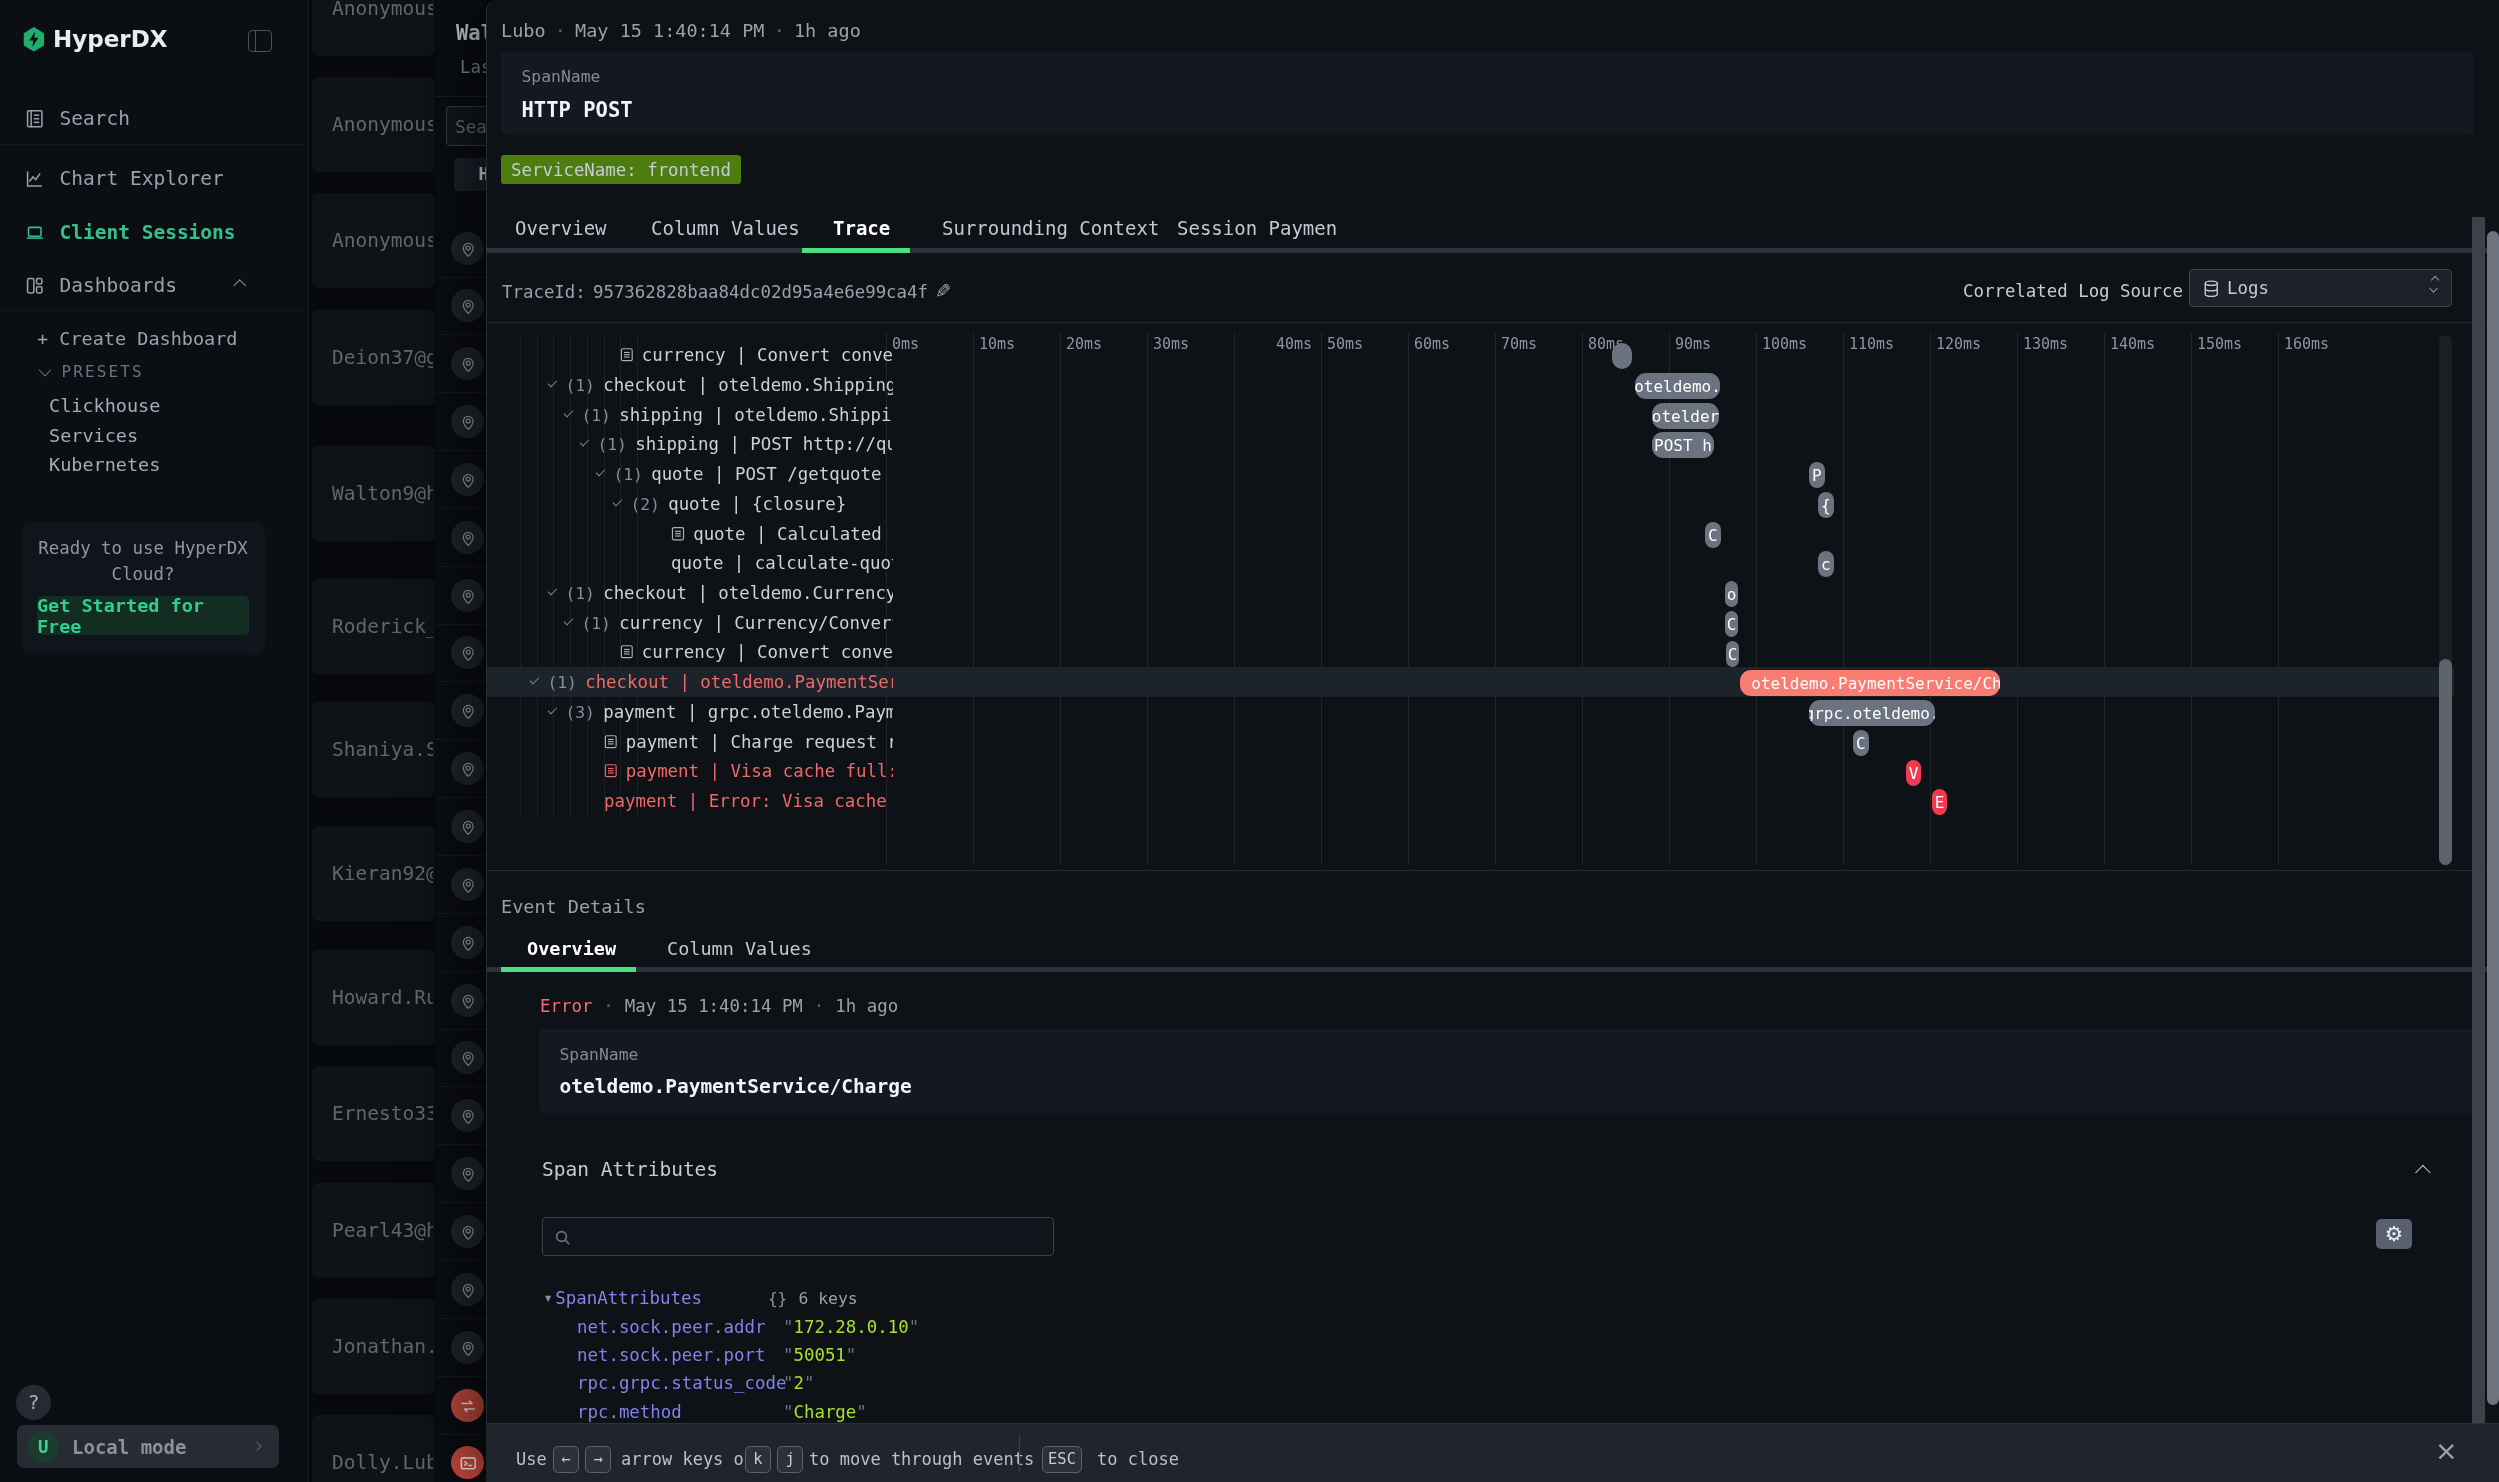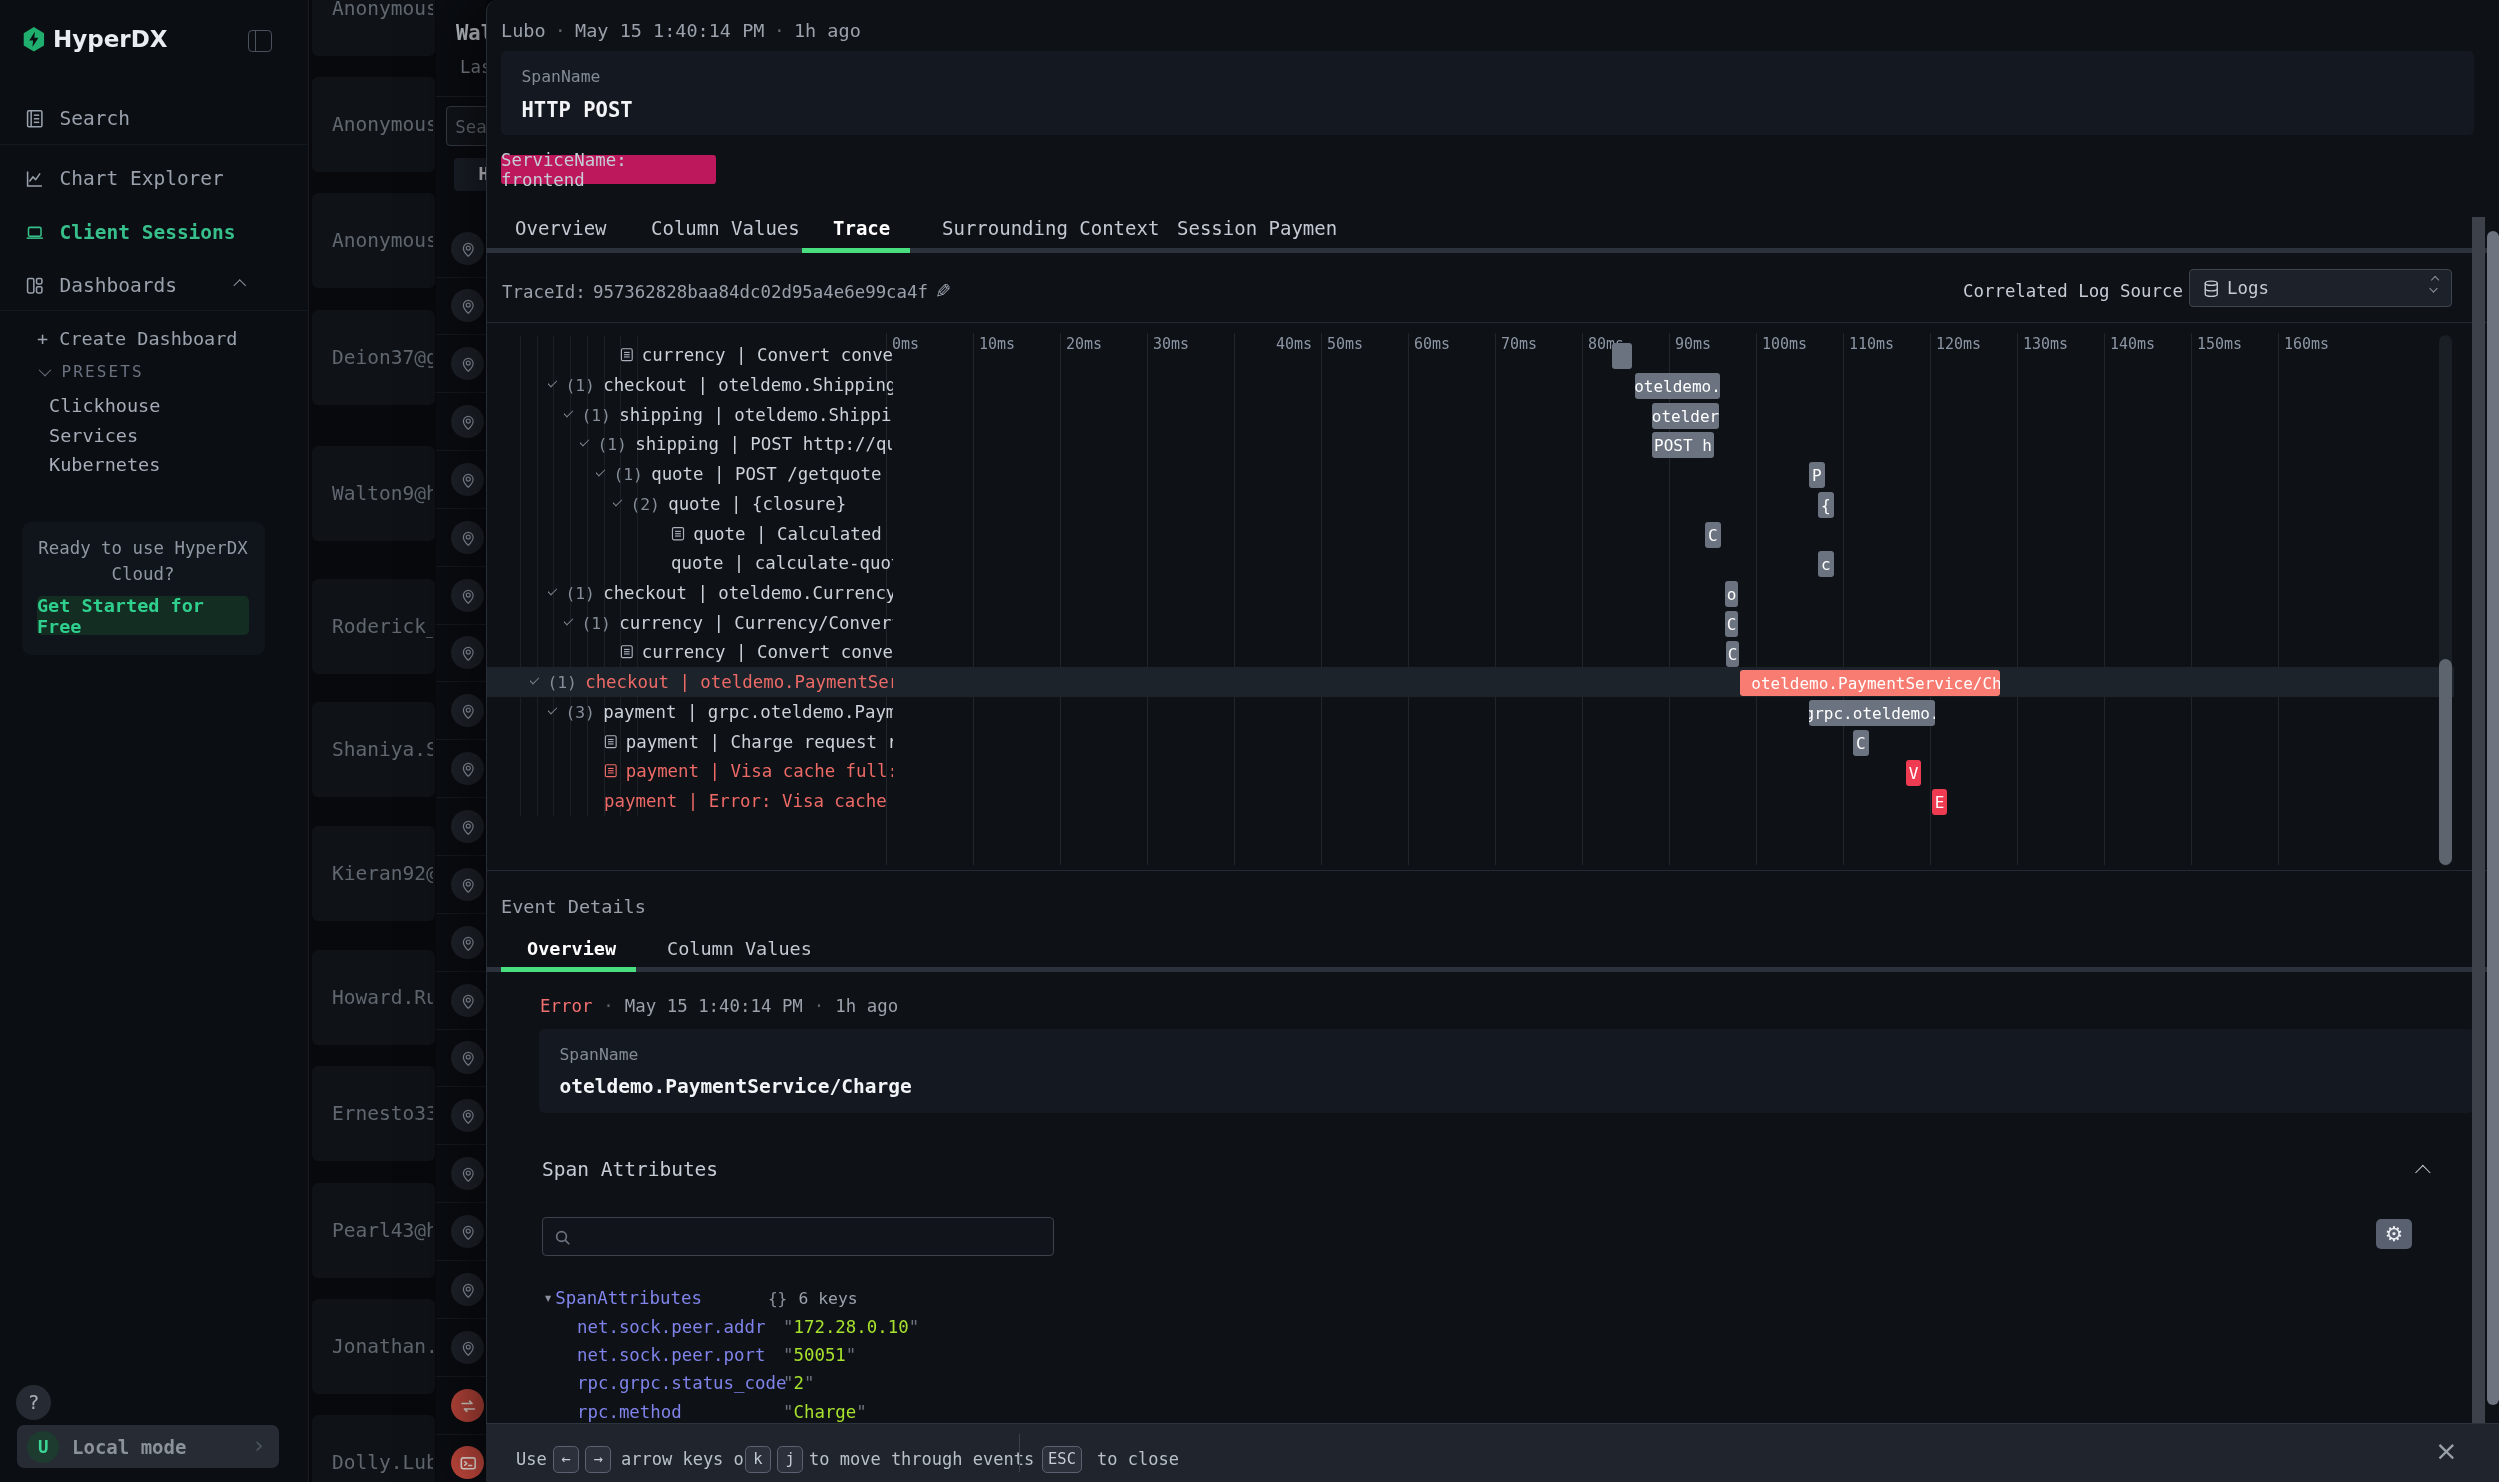--- a/index.html
+++ b/index.html
@@ -56,21 +56,21 @@
   .mini-btn{position:absolute;left:454px;top:158px;width:38px;height:33px;background:#1c212a;border-radius:4.1px;}
   .mini-btn span{position:absolute;left:24.6px;top:6.2px;font-size:17.4px;font-weight:bold;color:#e8ebef;}
   
   #drawer{position:absolute;left:486px;top:0;width:2014px;height:1482px;background:#0e1116;
     border-left:1px solid #272d36;border-top-left-radius:11.3px;box-shadow:-20.5px 0 62px rgba(0,0,0,.55);}
   .meta-row{position:absolute;left:501px;top:19.5px;display:flex;align-items:center;gap:9.2px;font-size:18.5px;color:#9aa1ab;}
   .meta-dot{color:#5c636d;}
   .card{position:absolute;background:#141820;border-radius:5.1px;}
   .card-label{position:absolute;left:20.5px;font-size:16.4px;color:#828a95;}
   .card-value{position:absolute;left:20.5px;font-weight:bold;color:#f2f4f7;}
-  #svc-chip{position:absolute;left:501px;top:155px;width:215px;height:29px;background:#be185d;border-radius:3.1px;
+  #svc-chip{position:absolute;left:501px;top:155px;width:240px;height:29px;background:#4d7c0f;border-radius:3.1px;
     display:flex;align-items:center;justify-content:center;font-size:17.4px;color:#c6ccd5;}
   .tab{position:absolute;top:217px;font-size:19px;color:#c3c9d2;}
   .tab.active{color:#ffffff;font-weight:bold;}
   #tabbar{position:absolute;left:486px;top:248px;width:2014px;height:4.6px;background:#2c323c;}
   #tabbar-green{position:absolute;left:802px;top:248px;width:108px;height:4.6px;background:#49de80;}
   .tid-row{position:absolute;left:502px;top:280px;display:flex;align-items:center;gap:7.2px;font-size:17.4px;color:#9aa1ab;}
   .pencil{font-family:"DejaVu Sans","Liberation Sans",sans-serif;font-size:19.5px;color:#9aa1ab;transform:scaleX(-1);display:inline-block;}
   #corr-label{position:absolute;left:1963px;top:281px;font-size:17.4px;color:#c6ccd5;}
   #log-select{position:absolute;left:2189px;top:269px;width:263px;height:38px;background:#1d222a;
     border:1px solid #3e454f;border-radius:4.1px;box-sizing:border-box;}
@@ -83,21 +83,21 @@
   .gridline{position:absolute;top:333px;width:1px;height:532px;background:#21262d;}
   .ticklabel{position:absolute;top:335px;font-size:15px;color:#8b95a3;}
   .guide{position:absolute;top:336px;width:1px;height:480px;background:#1b2027;}
   .band{position:absolute;left:487px;width:1967px;height:30px;background:#1d232b;}
   .tree-row{position:absolute;display:flex;align-items:center;gap:8.2px;height:30px;font-size:17.4px;color:#ccd2da;
     white-space:nowrap;overflow:hidden;}
   .tree-row.red{color:#ed6a66;}
   .tree-row .chev{color:#7c8490;flex:0 0 auto;margin-top:-4.1px;}
   .tree-row .count{font-size:16.4px;color:#858d99;flex:0 0 auto;}
   .tree-row .lbl{overflow:hidden;text-overflow:clip;}
-  .bar{position:absolute;height:26px;border-radius:3px;font-size:16px;color:#fff;overflow:hidden;
+  .bar{position:absolute;height:26px;border-radius:11px;font-size:16px;color:#fff;overflow:hidden;
     display:flex;align-items:center;justify-content:center;white-space:nowrap;}
   .bar.gray{background:#6b7380;}
   .bar.selected{background:#f87c72;justify-content:flex-start;padding-left:11.3px;}
   .bar.error{background:#ef3b52;}
   .vsb-track{position:absolute;border-radius:6.7px;}
   
   #ed-heading{position:absolute;left:501px;top:896px;font-size:18.5px;color:#9aa1ab;}
   .ed-tab{position:absolute;top:938px;font-size:18.5px;color:#c3c9d2;}
   .ed-tab.active{color:#fff;font-weight:bold;}
   #edbar{position:absolute;left:486px;top:967px;width:2014px;height:4.6px;background:#2c323c;}

